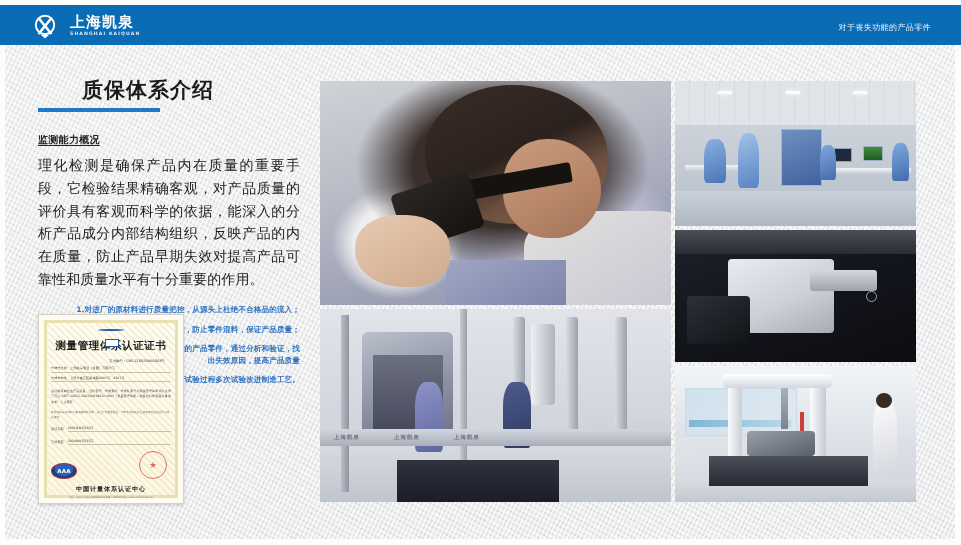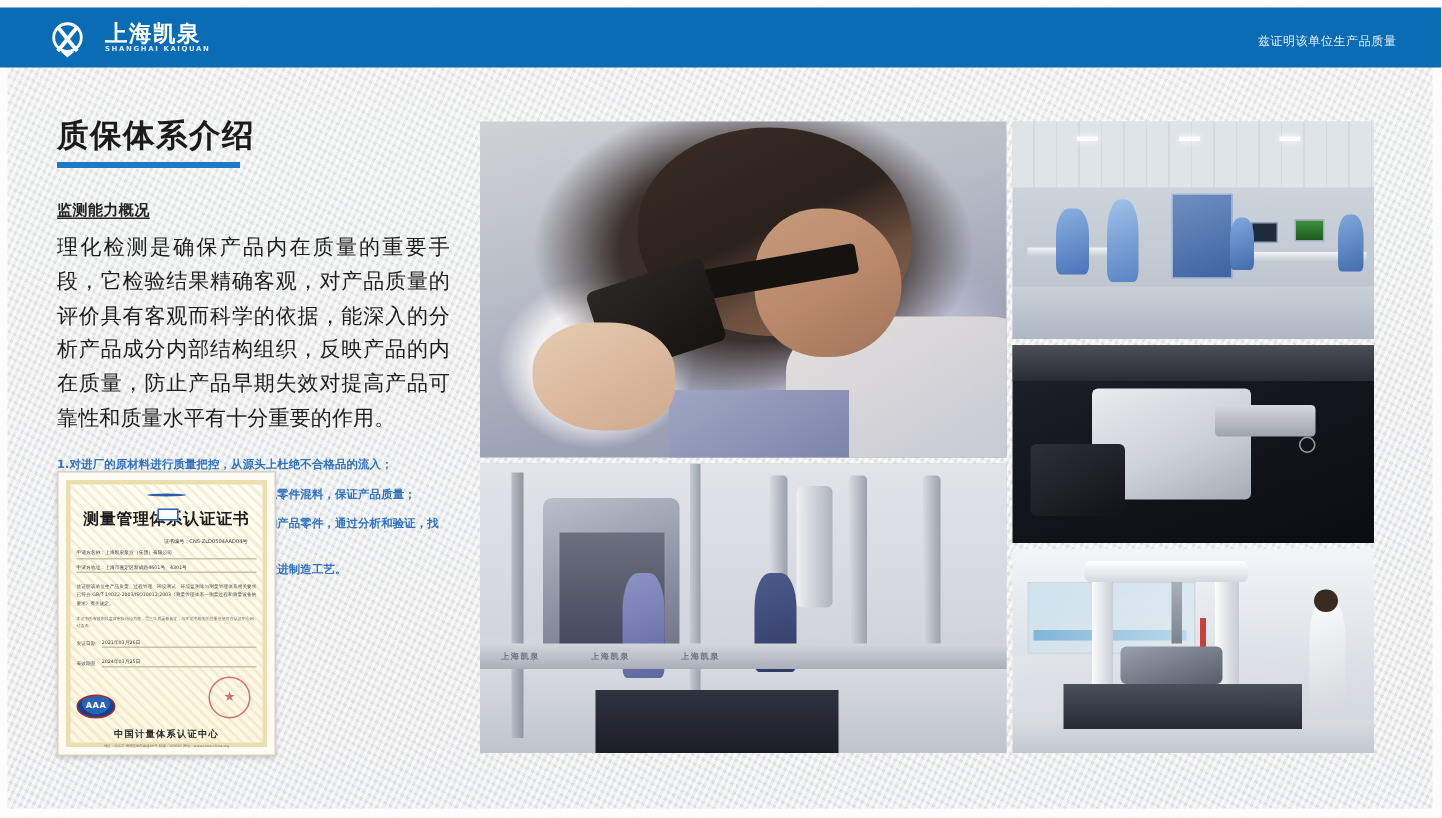--- a/index.html
+++ b/index.html
@@ -35,37 +35,39 @@
   #logo .en{font-size:4.6px;font-weight:bold;color:#dfeaf5;letter-spacing:1.1px;margin-top:2px;}
   #tagline{
     position:absolute;right:30px;top:17px;font-size:8px;color:#eaf2fa;letter-spacing:.4px;
   }
 
   
   #left-col{position:absolute;left:38px;top:78px;width:262px;}
   #page-title{
     font-size:21px;font-weight:bold;color:#1b1b1b;letter-spacing:1px;line-height:1.2;
     font-family:"DejaVu Sans","Liberation Sans",sans-serif;
+    margin-left:44px;
   }
   #title-rule{width:122px;height:4px;background:#2079c4;margin-top:5px;}
   #subhead{
     margin-top:21px;font-size:10px;font-weight:bold;color:#232323;
     text-decoration:underline;text-underline-offset:2px;letter-spacing:.3px;
   }
   #body-para{
     margin-top:7px;font-size:14px;color:#1d1d1d;line-height:1.62;text-align:justify;
     letter-spacing:.1px;
   }
   #lab-line{
     margin-top:14px;font-size:10.2px;color:#161616;font-weight:bold;line-height:1.6;letter-spacing:.1px;
   }
   #num-list{margin-top:14px;}
   #num-list .item{
     font-size:7.6px;color:#2f72c0;line-height:1.62;margin-bottom:7px;letter-spacing:.1px;
     font-weight:bold;
+    text-align:right;
   }
 
   
   #certificate{
     position:absolute;left:38px;top:314px;width:144px;height:188px;
     background:#fdfbf3;border:1px solid #d8d2c0;box-shadow:0 1px 3px rgba(0,0,0,.18);
     overflow:hidden;
   }
   #cert-border{
     position:absolute;left:5px;top:5px;right:5px;bottom:5px;
@@ -272,21 +274,21 @@
           <circle cx="11" cy="12" r="9.2" fill="none" stroke="#ffffff" stroke-width="1.9"></circle>
           <path d="M4.5 5 L17.5 21 M17.5 5 L4.5 21" stroke="#ffffff" stroke-width="2.6" fill="none"></path>
           <path d="M6.5 21.5 L15.5 21.5 L11 25.4 Z" fill="#ffffff"></path>
         </svg>
       </span>
       <span class="logo-text">
         <span class="cn">上海凯泉</span>
         <span class="en">SHANGHAI KAIQUAN</span>
       </span>
     </div>
-    <div id="tagline">兹证明该单位生产品质量</div>
+    <div id="tagline">对于丧失功能的产品零件</div>
   </div>
 
   <div id="left-col">
     <div id="page-title">质保体系介绍</div>
     <div id="title-rule"></div>
     <div id="subhead">监测能力概况</div>
     <div id="body-para">理化检测是确保产品内在质量的重要手段，它检验结果精确客观，对产品质量的评价具有客观而科学的依据，能深入的分析产品成分内部结构组织，反映产品的内在质量，防止产品早期失效对提高产品可靠性和质量水平有十分重要的作用。</div>
     <div id="num-list">
       <div class="item">1.对进厂的原材料进行质量把控，从源头上杜绝不合格品的流入；</div>
       <div class="item">2.在生产过程中对产品进行质量监控，防止零件混料，保证产品质量；</div>

